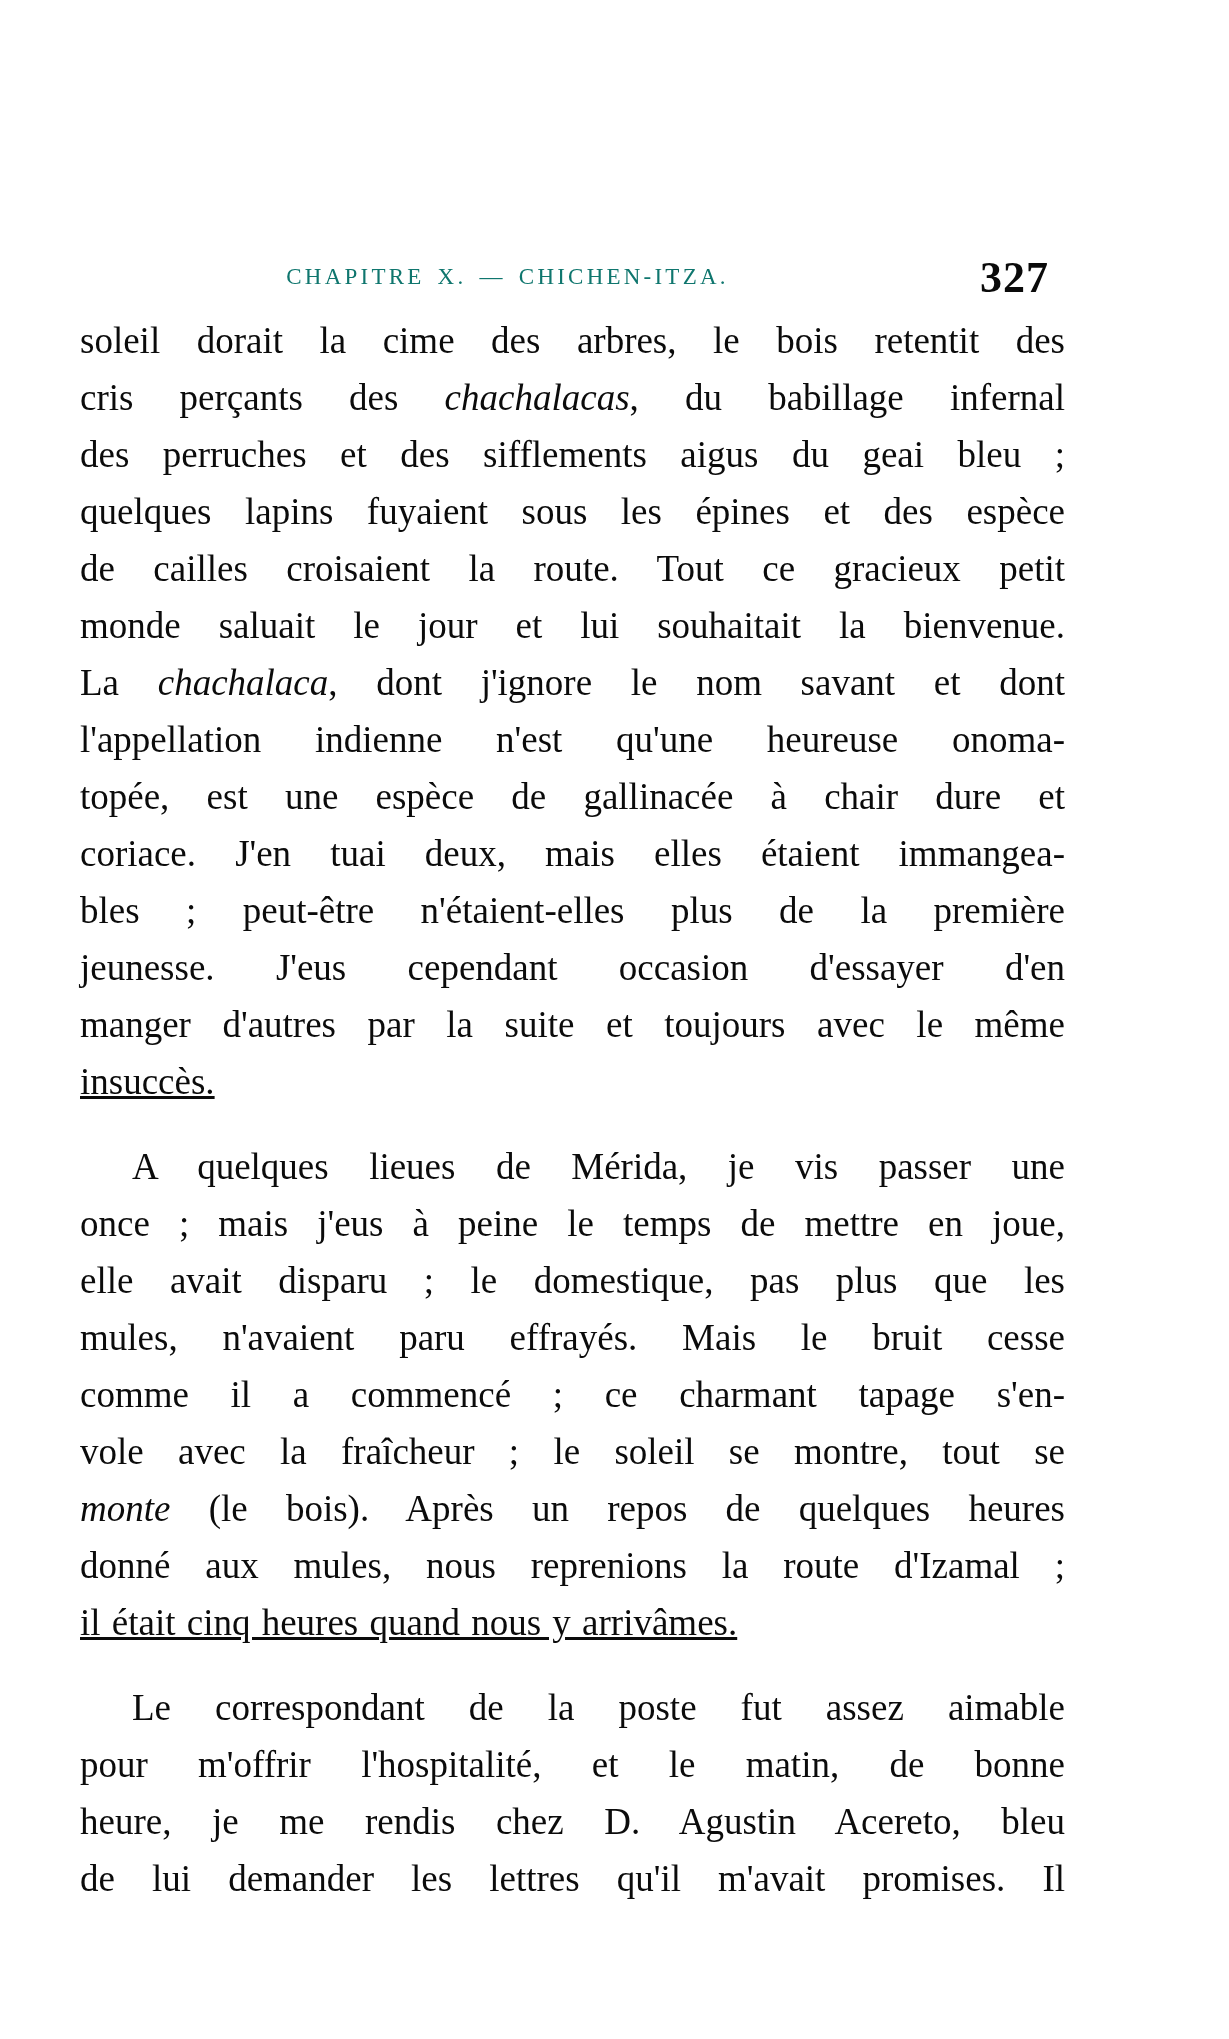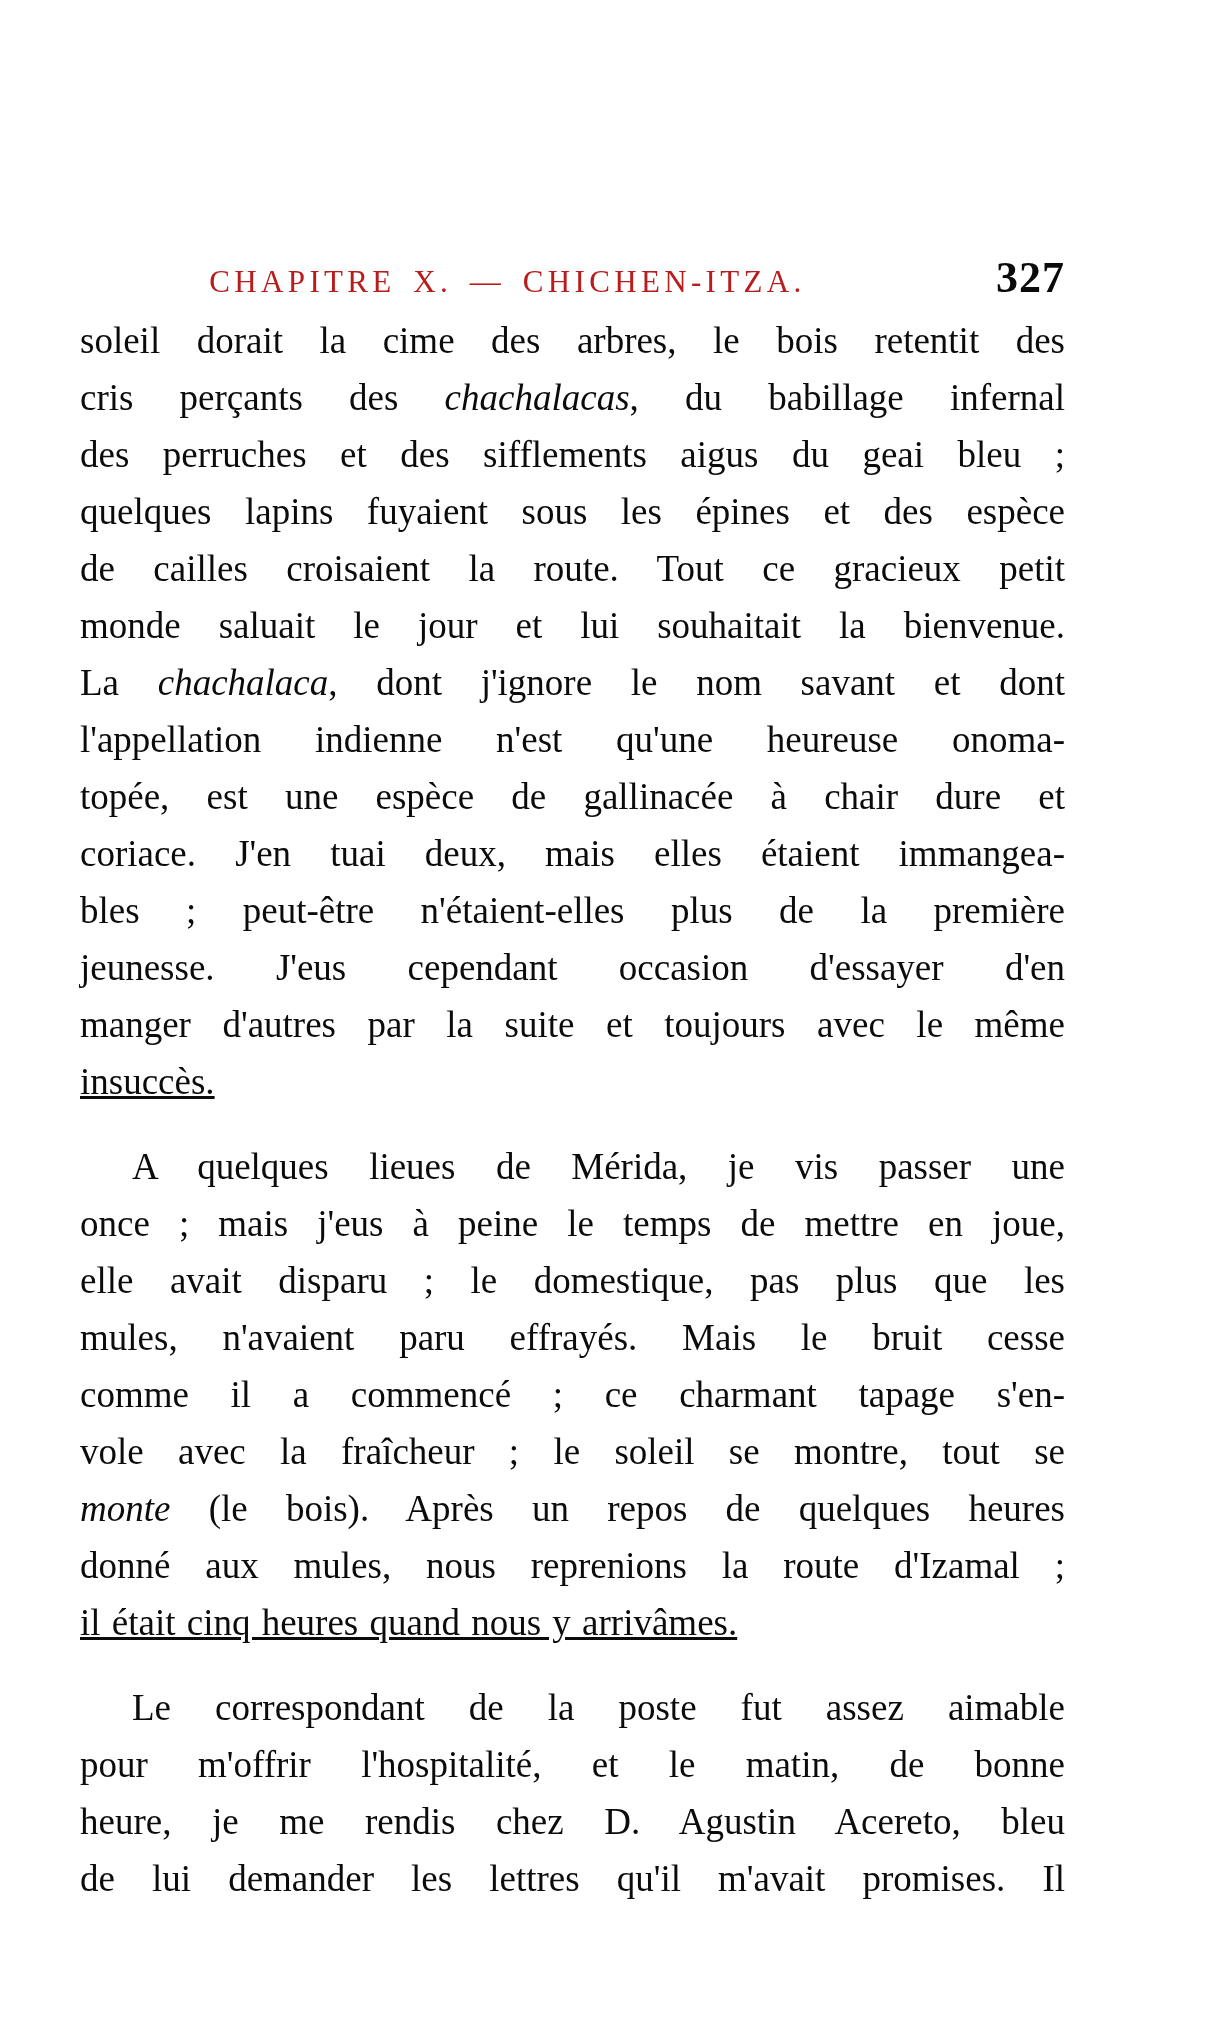--- a/index.html
+++ b/index.html
@@ -24,29 +24,29 @@
     top: 258px;
     width: 985px;
     height: 46px;
   }
   .running-header .chapter {
     position: absolute;
     left: 0;
     right: 130px;
     top: 6px;
     text-align: center;
-    font-size: 31px;
+    font-size: 23px;
     letter-spacing: 0.14em;
     word-spacing: 0.18em;
     white-space: nowrap;
-    color: #b91c1c;
+    color: #0f766e;
   }
   .running-header .page-num {
     position: absolute;
-    right: 0;
+    right: 16px;
     top: -6px;
     font-size: 44px;
     font-weight: 600;
     letter-spacing: 1px;
     color: #0a0a0a;
   }
   
   .page-body {
     position: absolute;
     left: 80px;

